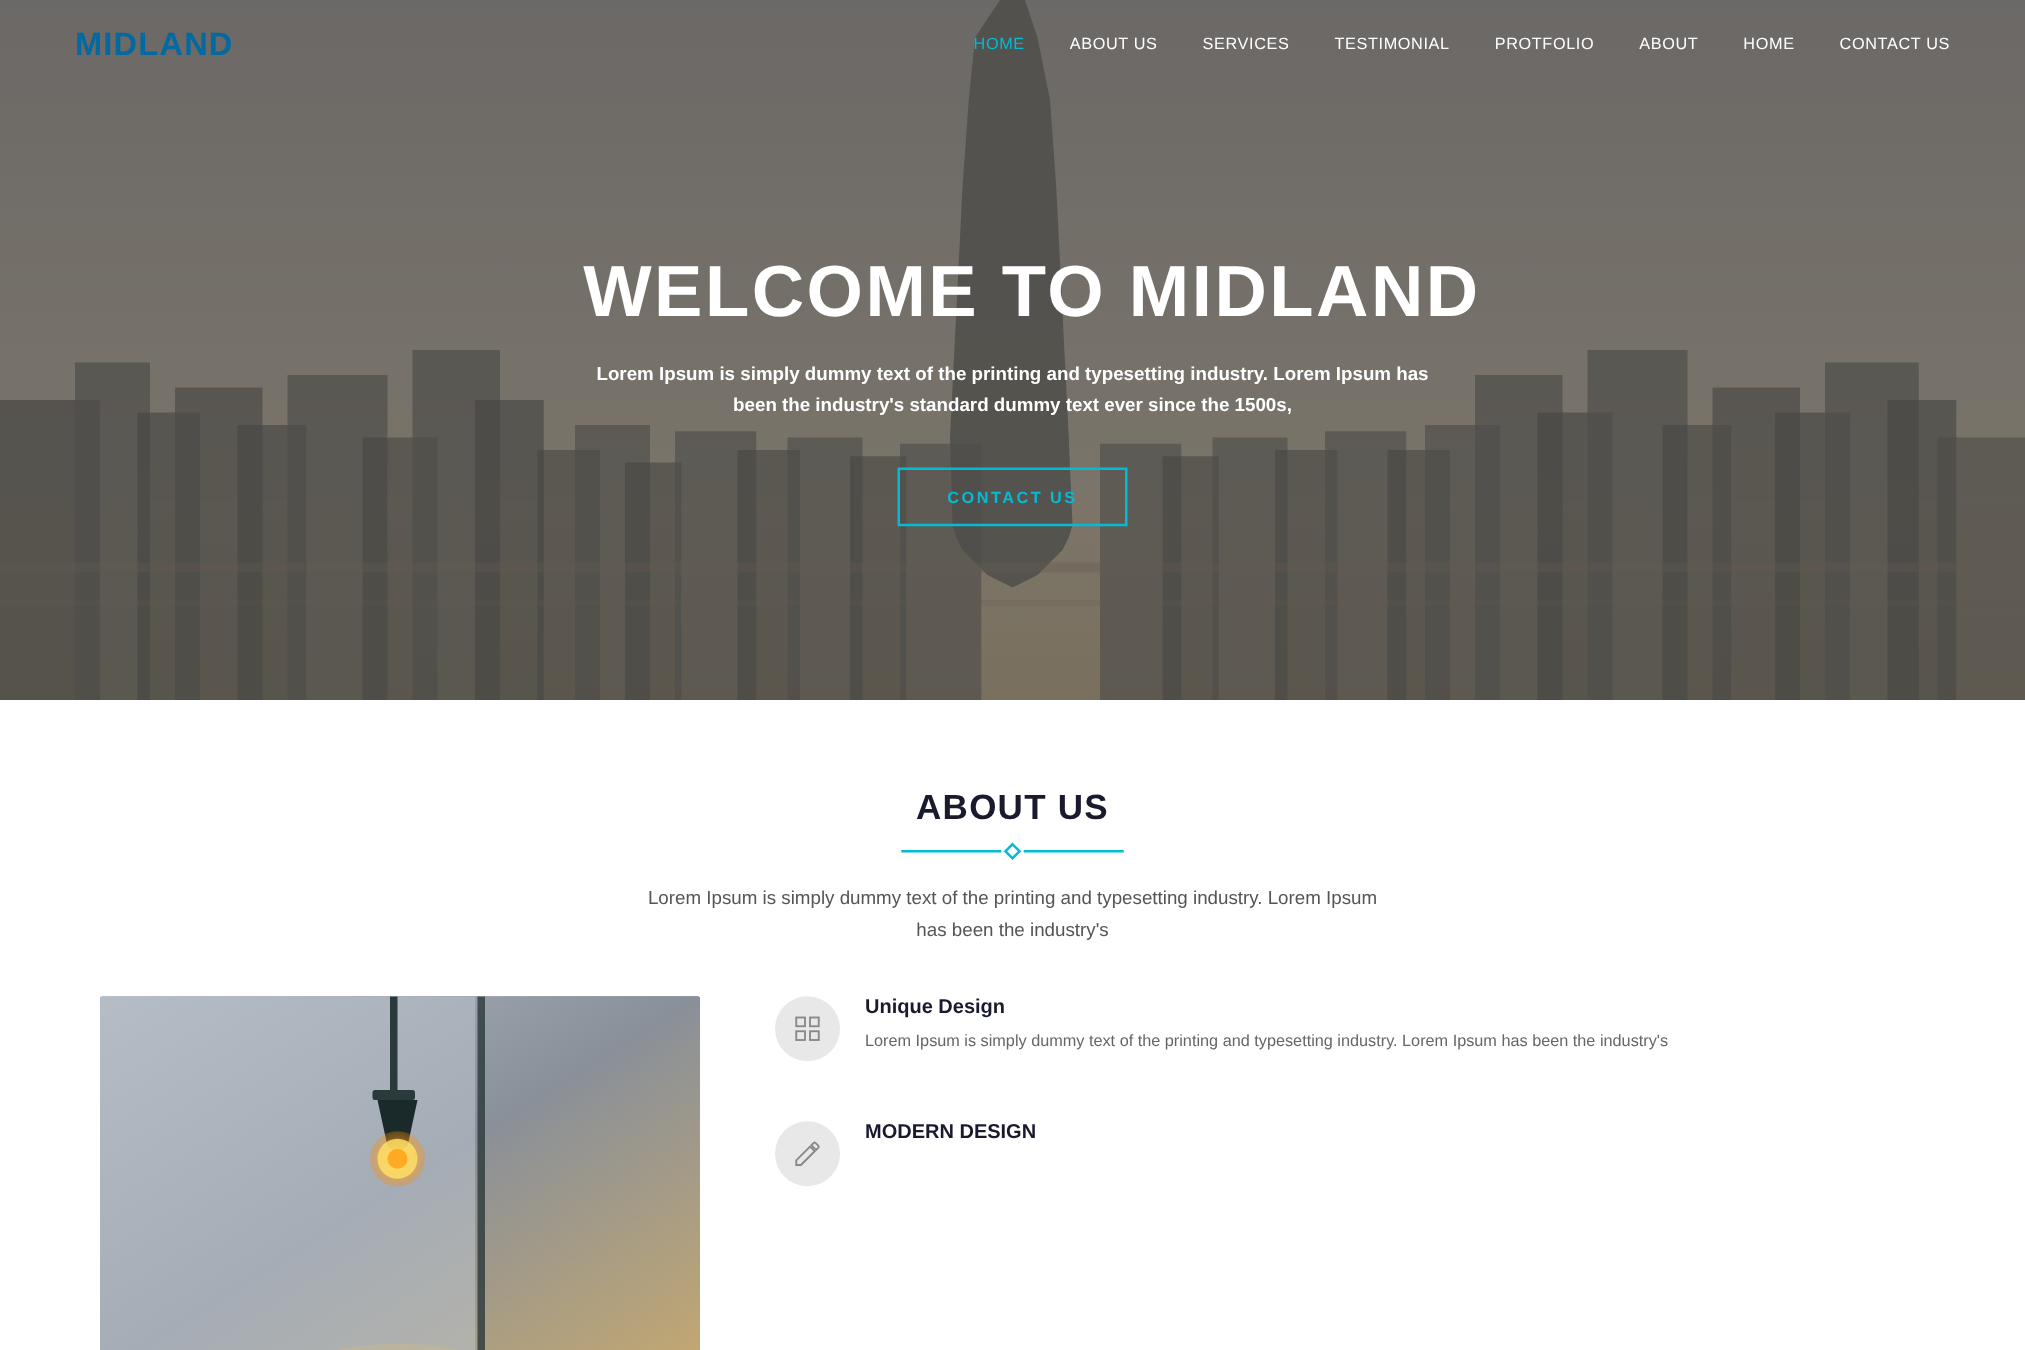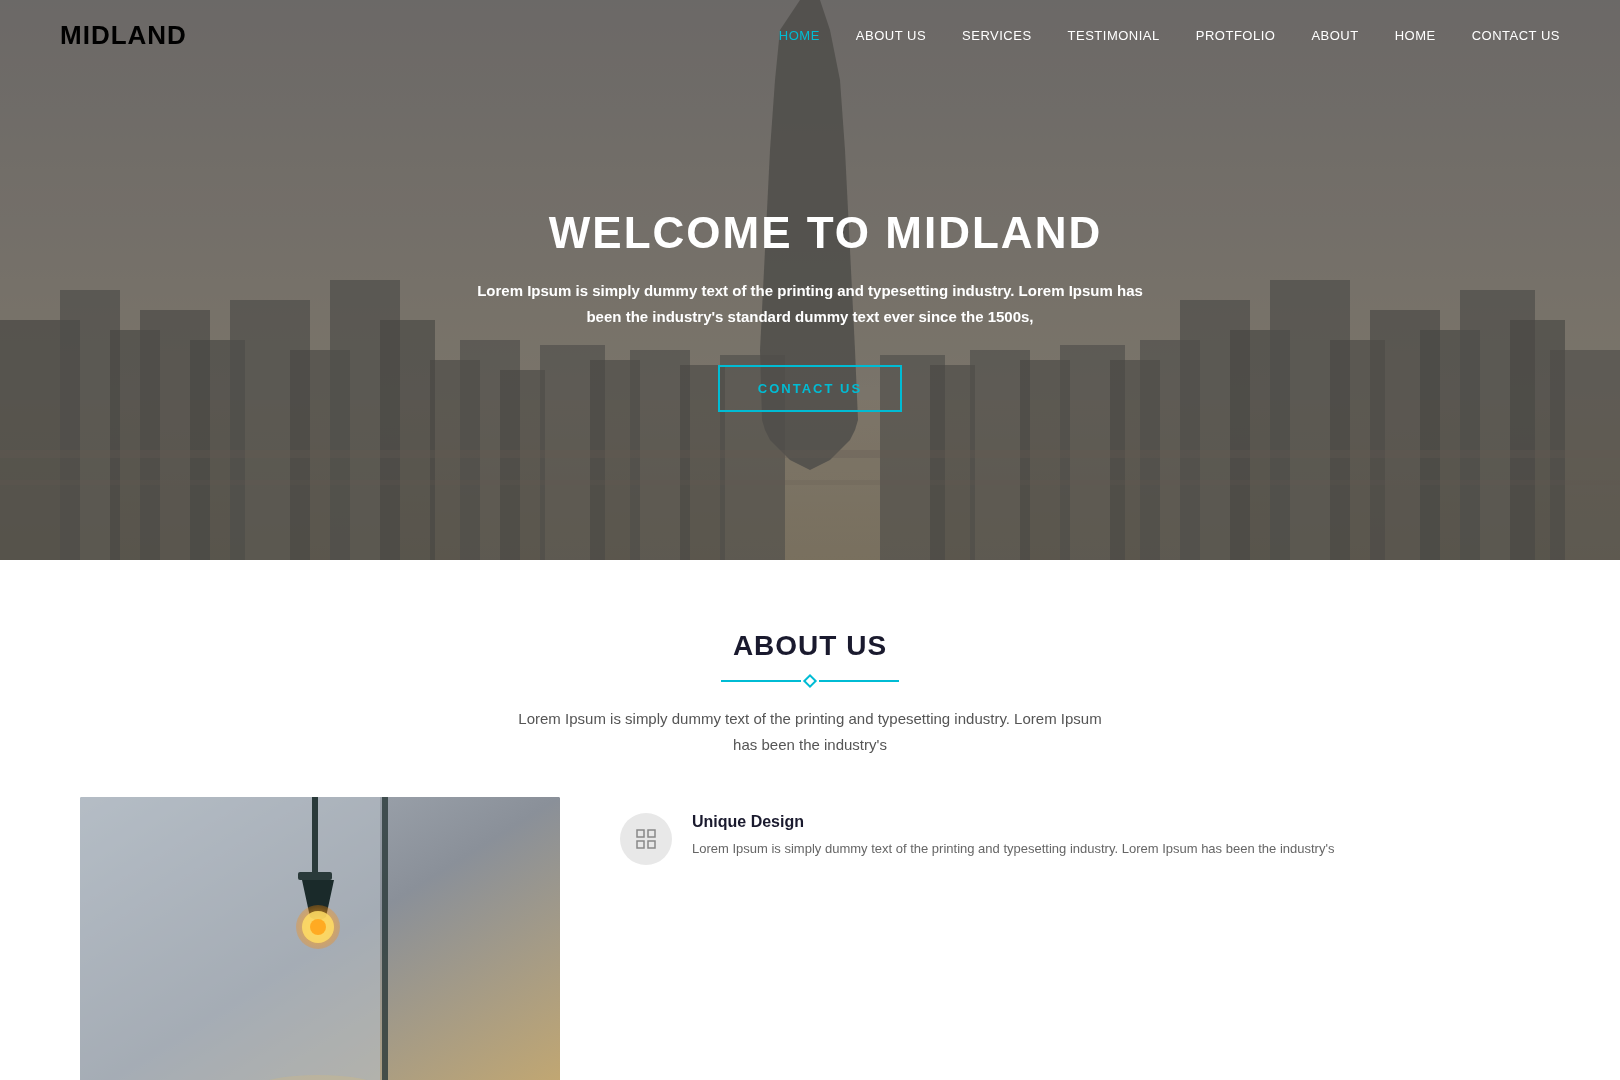--- a/index.html
+++ b/index.html
@@ -11,21 +11,21 @@
       top: 0; left: 0; right: 0;
       z-index: 10;
       display: flex;
       align-items: center;
       justify-content: space-between;
       padding: 0 60px;
       height: 70px;
       background: transparent;
     }
     .nav-logo {
-      color: #000000;
+      color: #0369a1;
       font-size: 26px;
       font-weight: 900;
       letter-spacing: 1px;
     }
     .nav-links {
       display: flex;
       gap: 36px;
       list-style: none;
     }
     .nav-links li a {
@@ -71,21 +71,21 @@
       flex-direction: column;
       align-items: center;
       justify-content: center;
       height: 100%;
       text-align: center;
       padding: 0 40px;
       padding-top: 60px;
     }
     .hero-title {
       color: #ffffff;
-      font-size: 44px;
+      font-size: 58px;
       font-weight: 900;
       letter-spacing: 2px;
       margin-bottom: 20px;
       margin-left: 31px;
     }
     .hero-subtitle {
       color: #ffffff;
       font-size: 15px;
       font-weight: 600;
       line-height: 1.7;
@@ -164,21 +164,20 @@
       overflow: hidden;
       position: relative;
       border-radius: 2px;
     }
 
     .about-features-col {
       flex: 1;
       display: flex;
       flex-direction: column;
       gap: 48px;
-      margin-top: 16px;
     }
     .feature-item {
       display: flex;
       gap: 20px;
       align-items: flex-start;
     }
     .feature-icon-wrap {
       width: 52px;
       height: 52px;
       border-radius: 50%;
@@ -352,15 +351,26 @@
             <rect x="3" y="14" width="7" height="7" stroke="#888" stroke-width="1.5" fill="none"></rect>
             <rect x="14" y="14" width="7" height="7" stroke="#888" stroke-width="1.5" fill="none"></rect>
           </svg>
         </div>
         <div class="feature-text">
           <div class="feature-title">Unique Design</div>
           <div class="feature-desc">Lorem Ipsum is simply dummy text of the printing and typesetting industry. Lorem Ipsum has been the industry's</div>
         </div>
       </div>
 
+      <div class="feature-item">
+        <div class="feature-icon-wrap">
+          <svg viewBox="0 0 24 24" fill="none" xmlns="http://www.w3.org/2000/svg">
+            <path d="M3 17.25V21h3.75L17.81 9.94l-3.75-3.75L3 17.25z" stroke="#888" stroke-width="1.5" fill="none"></path>
+            <path d="M20.71 7.04a1 1 0 000-1.41l-2.34-2.34a1 1 0 00-1.41 0l-1.83 1.83 3.75 3.75 1.83-1.83z" stroke="#888" stroke-width="1.5" fill="none"></path>
+          </svg>
+        </div>
+        <div class="feature-text">
+          <div class="feature-title">MODERN DESIGN</div>
+        </div>
+      </div>
     </div>
   </div>
 </section>
 
 </body></html>

